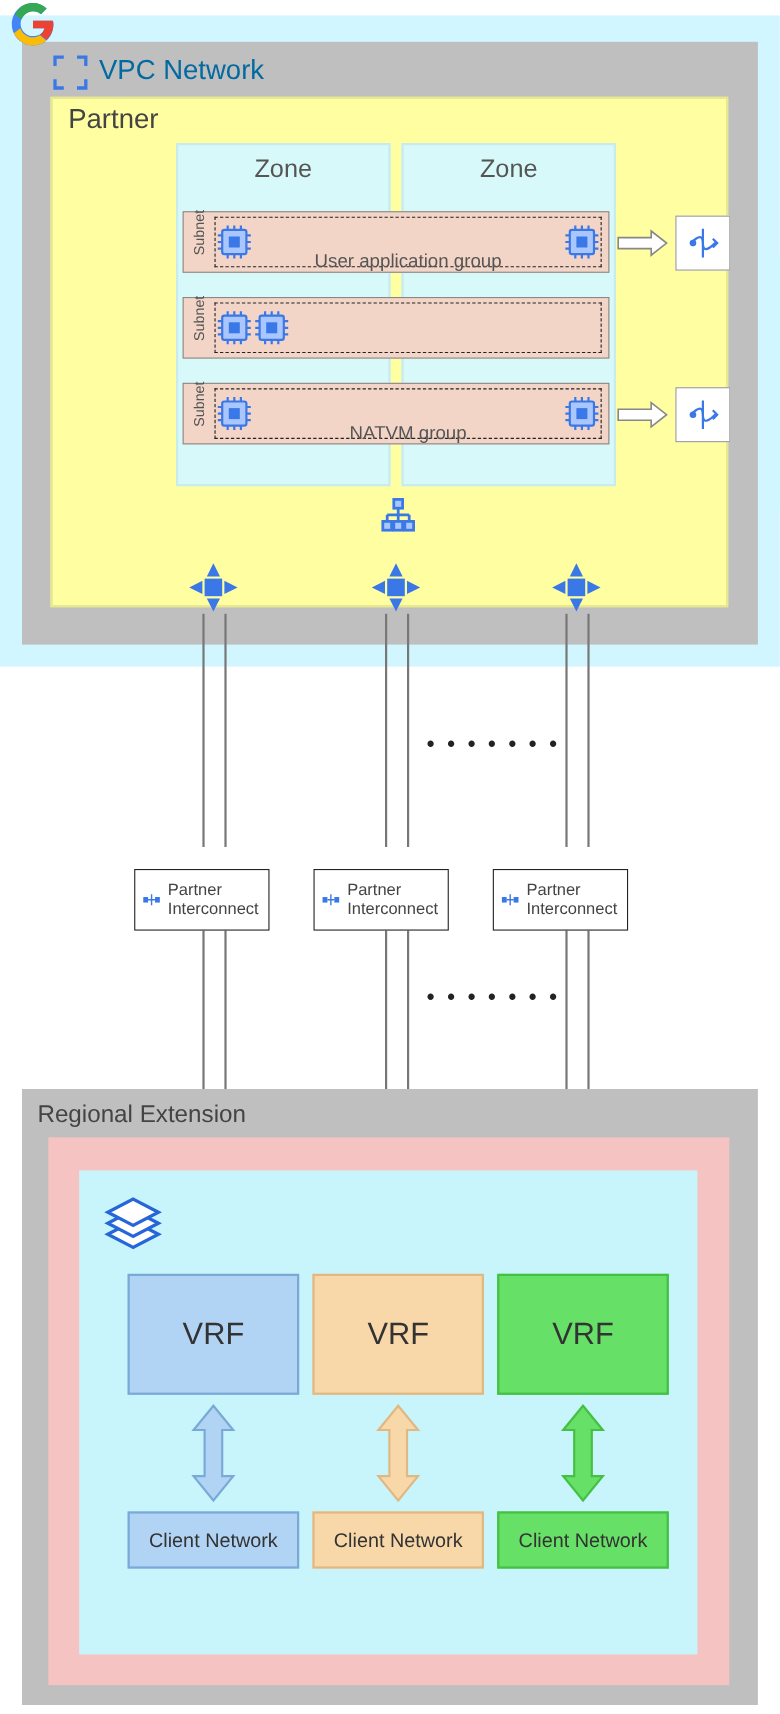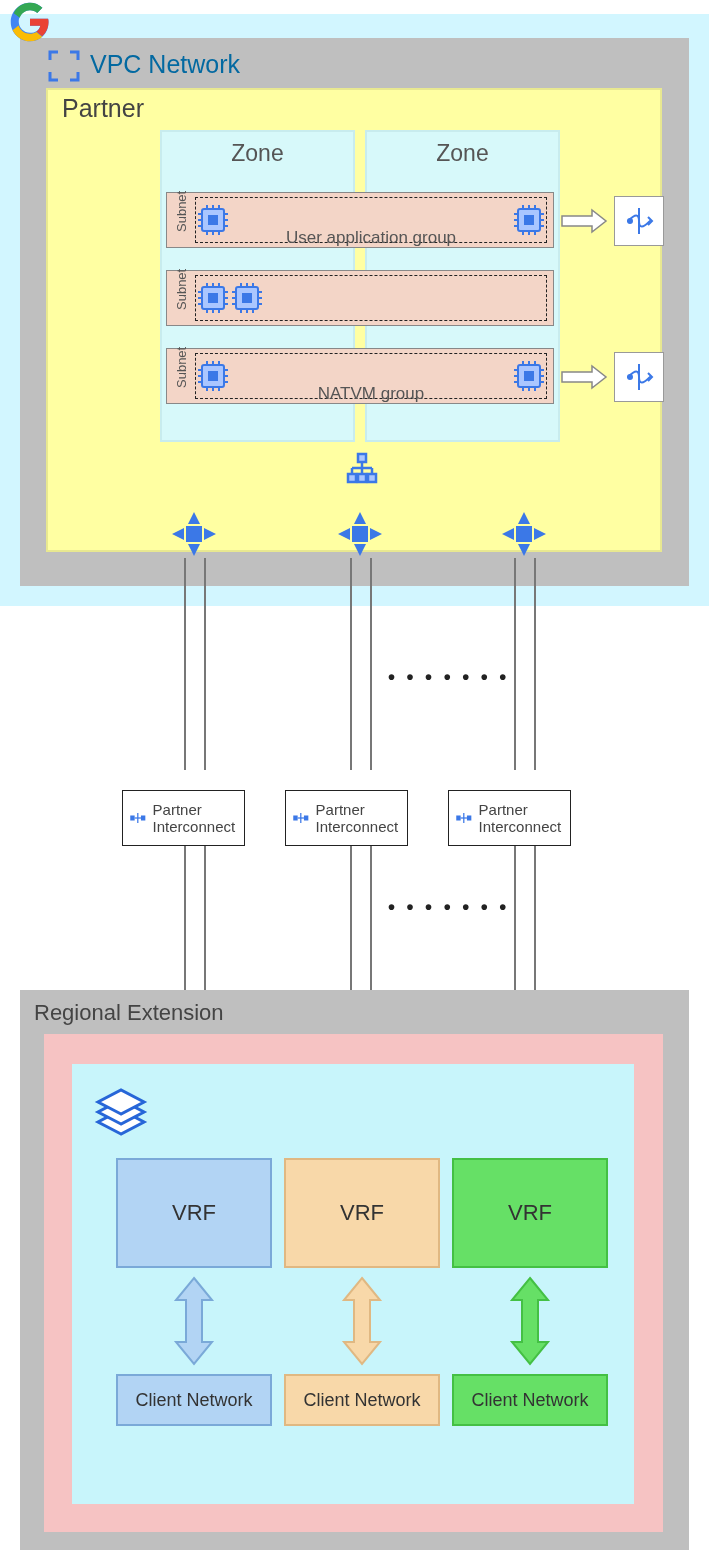--- a/index.html
+++ b/index.html
@@ -70,21 +70,21 @@
   .dots2 { left: 388px; top: 896px; }
 
   
   .ext-grey { left: 20px; top: 990px; width: 669px; height: 560px; background: #bfbfbf; }
   .ext-title { left: 34px; top: 1000px; font-size: 22px; color: #444; }
   .ext-pink { left: 44px; top: 1034px; width: 619px; height: 498px; background: #f6c3c3; }
   .ext-cyan { left: 72px; top: 1064px; width: 562px; height: 440px; background: #c8f5fb; }
 
   .stack-icon { position: absolute; left: 88px; top: 1086px; width: 66px; height: 66px; }
 
-  .vrf-box { position: absolute; top: 1158px; width: 156px; height: 110px; border: 2px solid; display: flex; align-items: center; justify-content: center; font-size: 22px; color: #333; }
+  .vrf-box { position: absolute; top: 1158px; width: 156px; height: 110px; border: 2px solid; display: flex; align-items: center; justify-content: center; font-size: 28px; color: #333; }
   .vrf1 { left: 116px; background: #b2d4f4; border-color: #7aa9d8; }
   .vrf2 { left: 284px; background: #f8d8a9; border-color: #e0b882; }
   .vrf3 { left: 452px; background: #66e066; border-color: #44c044; }
 
   .bidir-arrow { position: absolute; top: 1276px; width: 44px; height: 90px; }
   .ba1 { left: 172px; }
   .ba2 { left: 340px; }
   .ba3 { left: 508px; }
 
   .client-box { position: absolute; top: 1374px; width: 156px; height: 52px; border: 2px solid; display: flex; align-items: center; justify-content: center; font-size: 18px; color: #333; }

